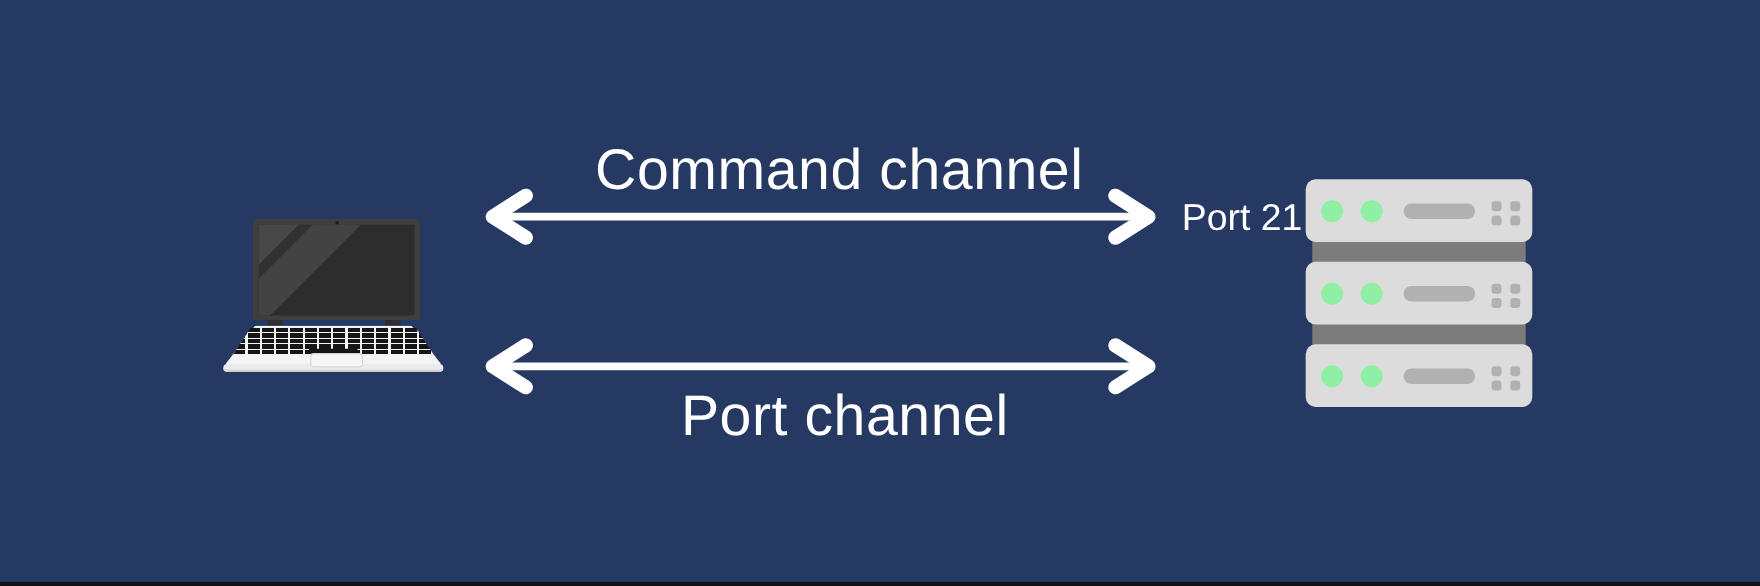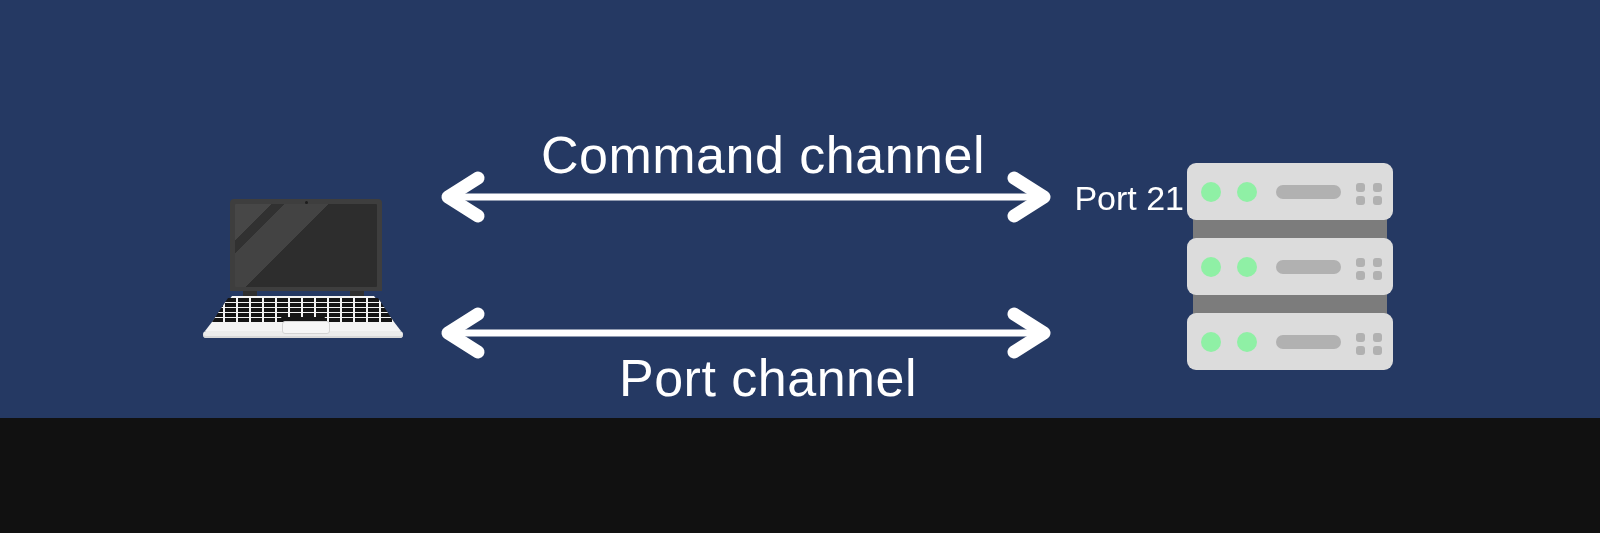--- a/index.html
+++ b/index.html
@@ -1,18 +1,18 @@
 <!DOCTYPE html>
 <html><head>
 <meta charset="utf-8">
 <style>
   html,body{margin:0;padding:0;background:#111;}
   .canvas{
     position:relative;
-    width:1600px;height:418px;
+    width:1600px;height:529px;
     background:#253963;
     overflow:hidden;
     font-family:"Liberation Sans", sans-serif;
   }
   
   .channel-label{
     position:absolute;
     color:#ffffff;
     font-size:52px;
     line-height:1;

